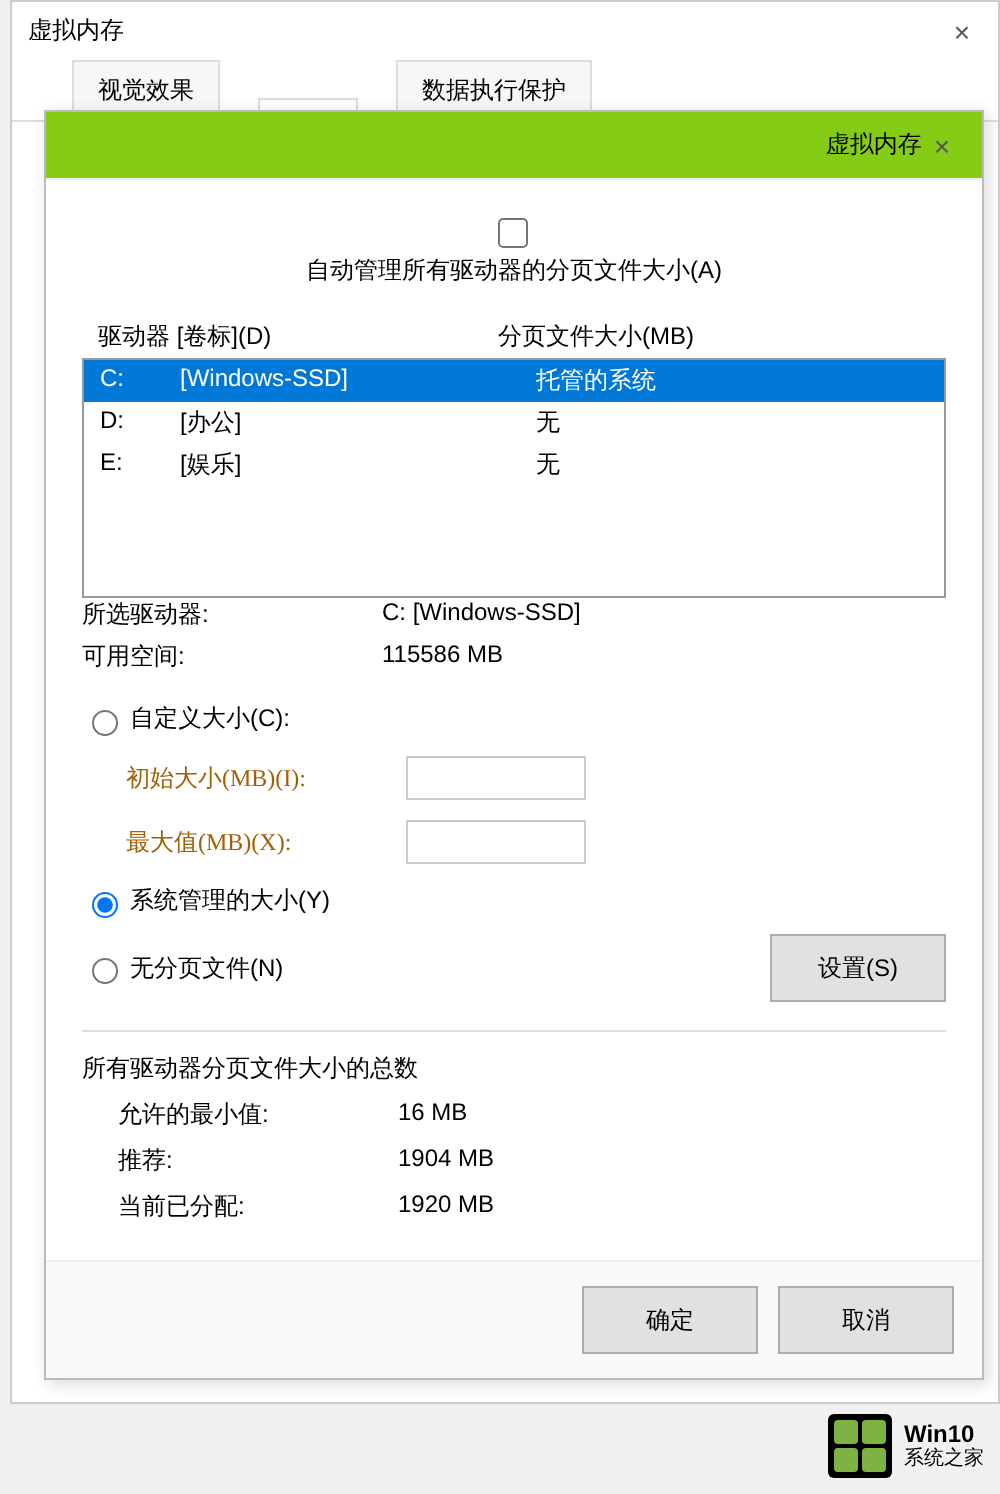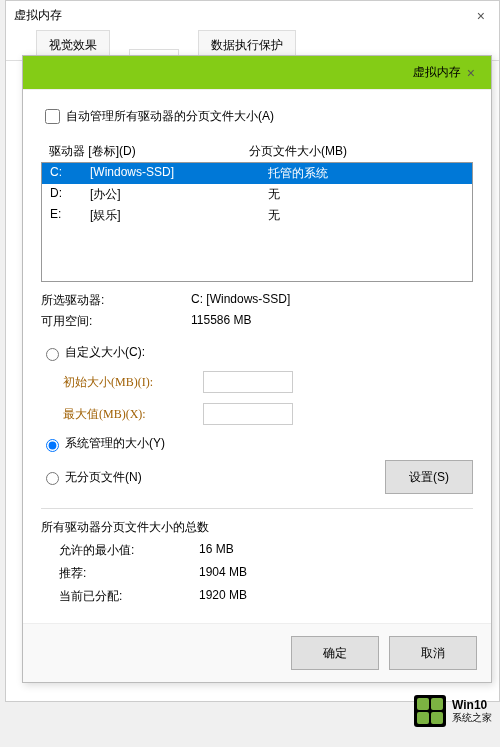--- a/index.html
+++ b/index.html
@@ -76,20 +76,21 @@
       background: #84cc16;
       border-bottom: 1px solid #eee;
     }
     .vm-content {
       padding: 16px 18px 12px 18px;
     }
     .checkbox-row {
       display: flex;
       align-items: center;
       margin-bottom: 14px;
+      flex-direction: column;
     }
     .checkbox-row input[type="checkbox"] {
       width: 15px;
       height: 15px;
       margin-right: 6px;
     }
     .section-label {
       margin-bottom: 6px;
     }
     .drive-list-header {
@@ -122,21 +123,20 @@
     }
     .dcol2 {
       width: 160px;
     }
     .dcol3 {
       flex: 1;
       padding-left: 18px;
     }
     .info-row {
       display: flex;
-      margin-top: 10px;
     }
     .info-label {
       width: 150px;
     }
     .info-value {
       flex: 1;
     }
     .radio-section {
       margin-top: 14px;
     }
@@ -194,21 +194,21 @@
     .dialog-buttons {
       display: flex;
       justify-content: flex-end;
       gap: 10px;
       padding: 12px 14px;
       border-top: 1px solid #eee;
       background: #f9f9f9;
     }
     .watermark {
       position: absolute;
-      bottom: 20px;
+      bottom: 8px;
       right: 8px;
       display: flex;
       align-items: center;
       gap: 6px;
       background: rgba(255,255,255,0.0);
     }
     .wm-logo {
       width: 32px;
       height: 32px;
       display: grid;

